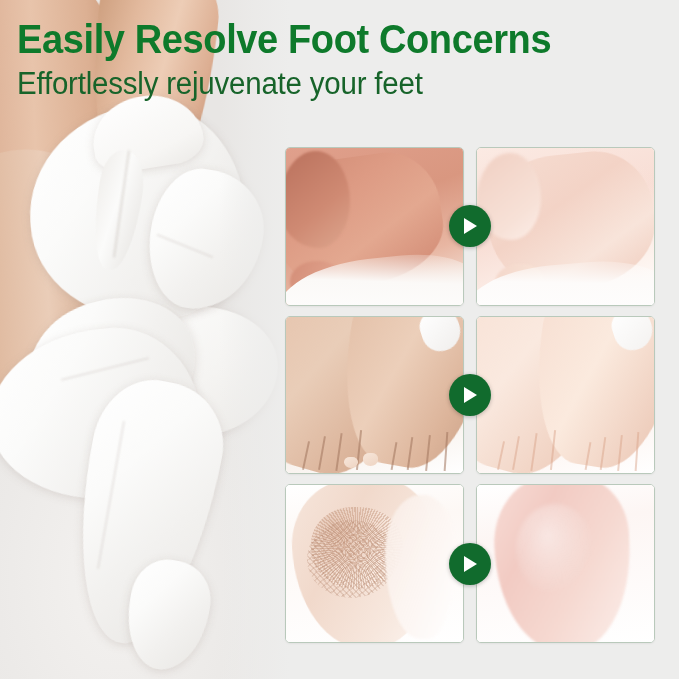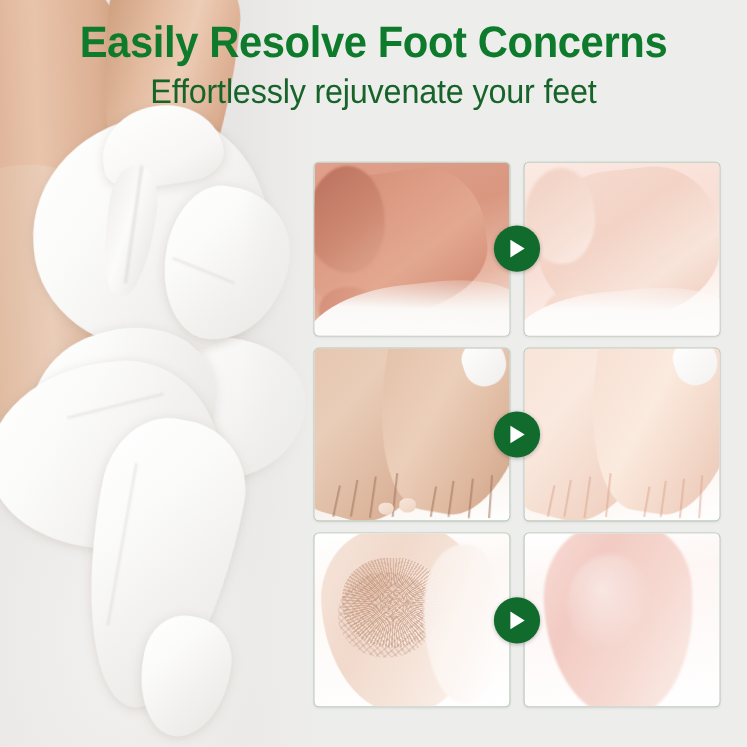--- a/index.html
+++ b/index.html
@@ -138,21 +138,20 @@
     right: 0; top: 0;
     width: 70px; height: 679px;
     background: linear-gradient(90deg, rgba(237,237,236,0) 0%, rgba(237,237,236,0.55) 45%, #ededec 100%);
   }
 
   
   .heading-block {
     position: absolute;
     left: 0; top: 18px;
     width: 679px;
-    text-align: center;
     z-index: 6;
   }
   .headline {
     margin: 0;
     font-size: 40px;
     line-height: 1.08;
     font-weight: bold;
     color: #0e7a2b;
     letter-spacing: -0.4px;
     font-stretch: condensed;

